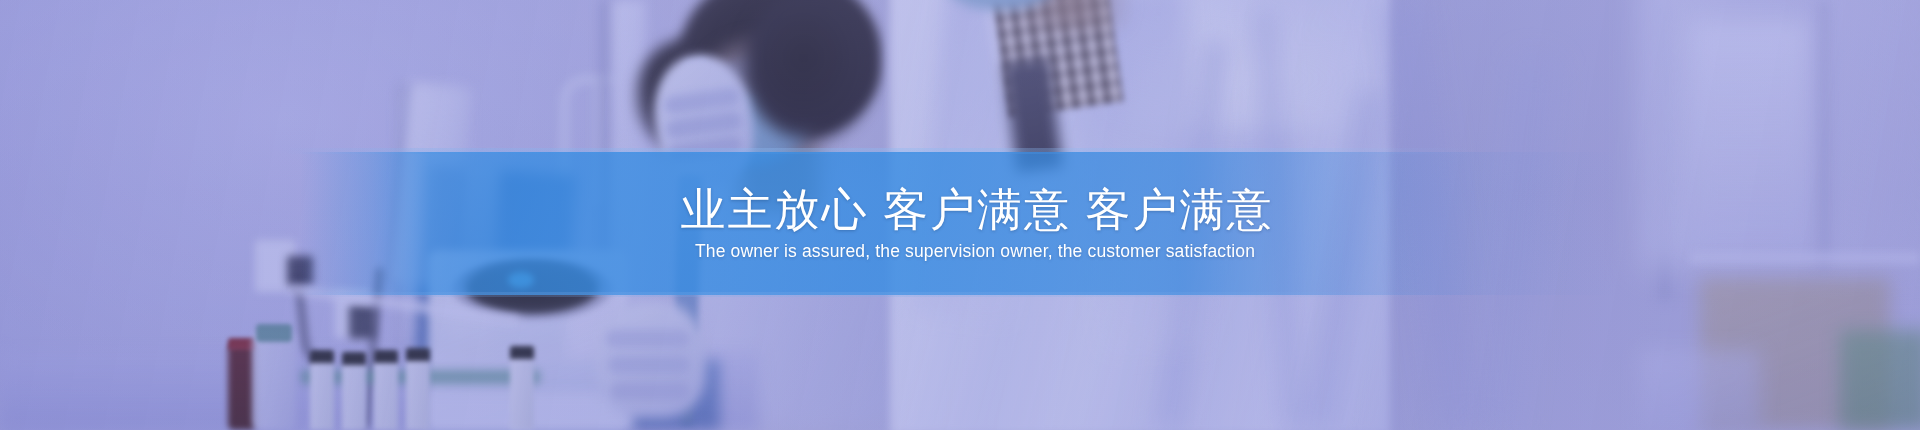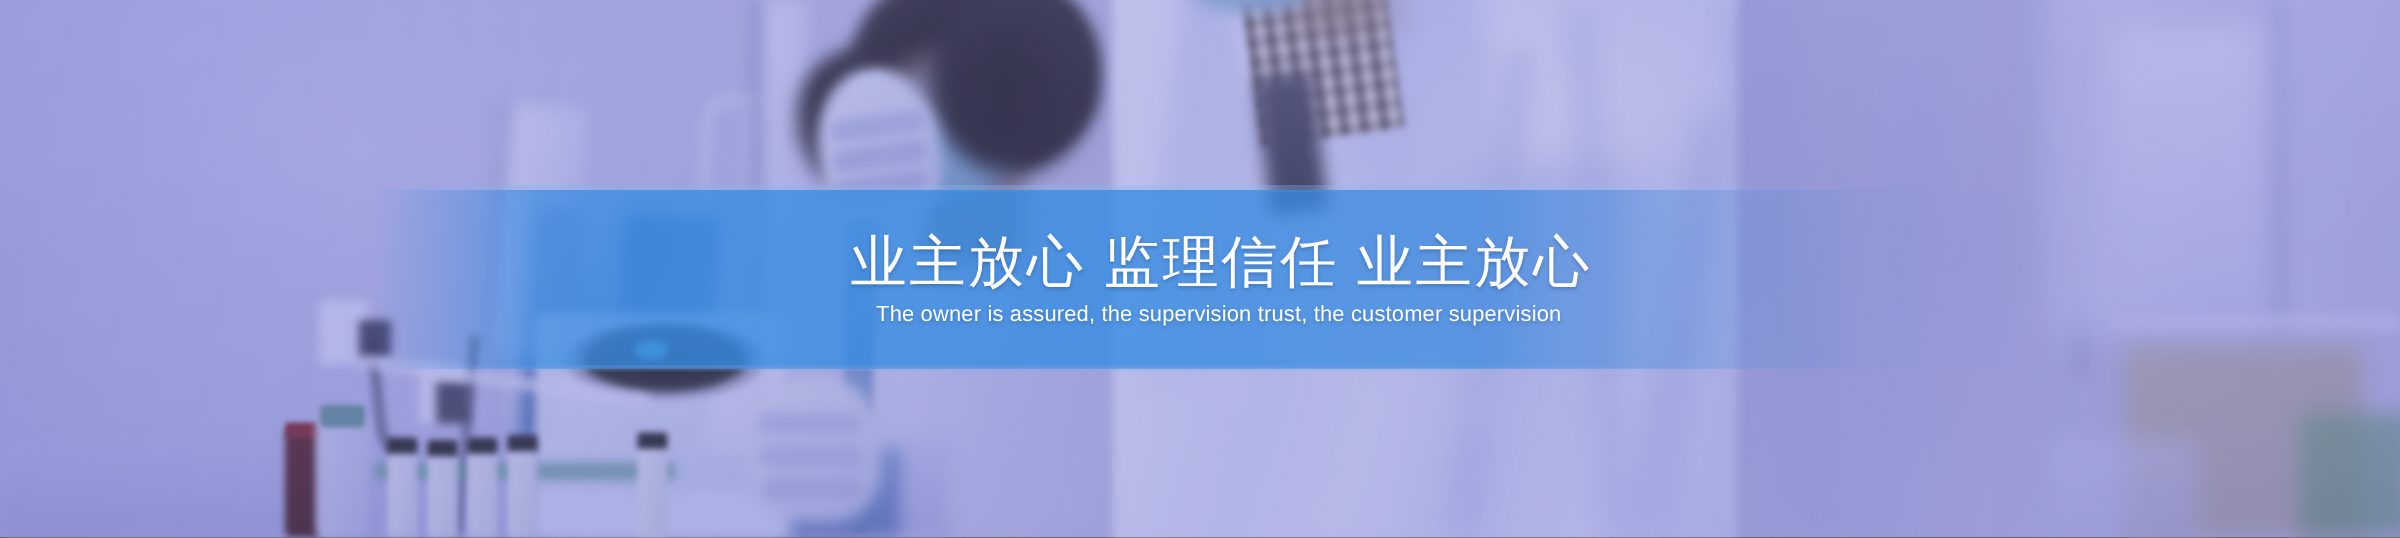--- a/index.html
+++ b/index.html
@@ -596,17 +596,17 @@
 
     <div class="grade"></div>
     <div class="grade2"></div>
   </div>
 
   <div class="band-top"></div>
   <div class="band"></div>
   <div class="band-bot"></div>
 
   <div class="text-wrap">
-    <div class="headline">业主放心 监理信任  业主放心</div>
-    <div class="subline">The owner is assured, the supervision trust, the customer supervision</div>
+    <div class="headline">业主放心 客户满意  客户满意</div>
+    <div class="subline">The owner is assured, the supervision owner, the customer satisfaction</div>
   </div>
 
 </div>
 
 </body></html>

